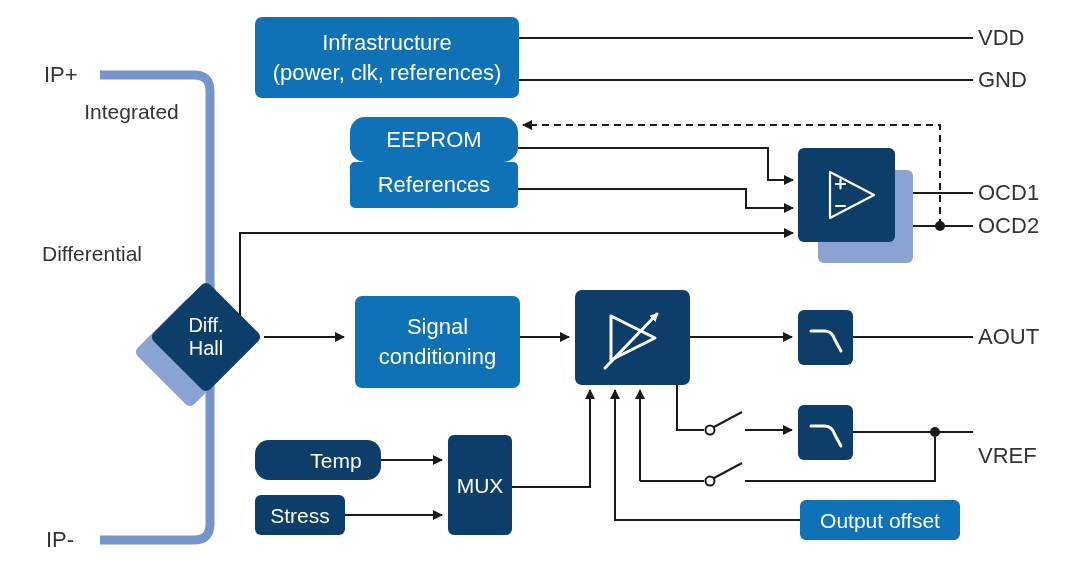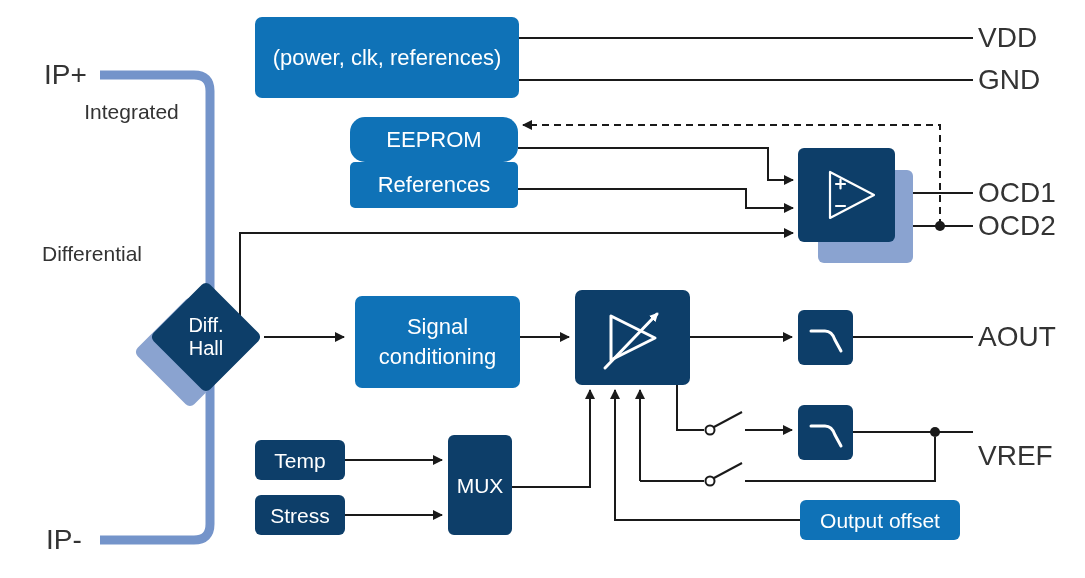--- a/index.html
+++ b/index.html
@@ -16,21 +16,21 @@
   .block{position:absolute;display:flex;flex-direction:column;align-items:center;justify-content:center;
          text-align:center;color:#fff;z-index:2;border-radius:7px;}
   .blue{background:var(--box-blue,#0f72b7);}
   .navy{background:var(--box-navy,#0d3e69);}
   .shadowbox{background:var(--shadow-blue,#8aa3d0);z-index:1;}
   .t22{font-size:22px;line-height:30px;}
   .t21{font-size:21px;line-height:27px;}
   .sym{fill:none;stroke:#fff;stroke-width:3;stroke-linecap:round;stroke-linejoin:round;}
   .sym2{fill:none;stroke:#fff;stroke-width:2.2;stroke-linecap:round;stroke-linejoin:round;}
   .symshadow{fill:none;stroke:#fff;stroke-width:2.4;stroke-linejoin:round;}
-  .lbl{position:absolute;z-index:3;color:var(--text-dark,#333);font-size:28px;
+  .lbl{position:absolute;z-index:3;color:var(--text-dark,#333);font-size:22px;
        transform:translateY(-50%);white-space:nowrap;}
   .lbl2{position:absolute;z-index:3;color:var(--text-dark,#333);font-size:21px;line-height:27px;}
   .diamond{position:absolute;width:80px;height:80px;transform:rotate(45deg);border-radius:6px;}
   .dtext{position:absolute;z-index:3;display:flex;flex-direction:column;align-items:center;
          justify-content:center;color:#fff;font-size:20px;line-height:23px;}
 </style>
 </head>
 <body>
 
 <div class="stage">
@@ -80,20 +80,21 @@
     <path class="wire" d="M 745 481 H 935 V 437"></path>
 
     <path class="wire" d="M 512 487 H 590 V 390" marker-end="url(#arr)"></path>
     <path class="wire" d="M 800 520 H 615 V 390" marker-end="url(#arr)"></path>
 
     <path class="wire" d="M 345 460 H 442" marker-end="url(#arr)"></path>
     <path class="wire" d="M 345 515 H 442" marker-end="url(#arr)"></path>
   </svg>
 
   <div class="block blue t22" style="left:255px;top:17px;width:264px;height:81px;">
+    <span>Infrastructure</span>
     <span>(power, clk, references)</span>
   </div>
 
   <div class="block blue t22" style="left:350px;top:117px;width:168px;height:45px;border-radius:15px;">
     <span>EEPROM</span>
   </div>
 
   <div class="block blue t22" style="left:350px;top:162px;width:168px;height:46px;border-radius:5px;">
     <span>References</span>
   </div>
@@ -127,21 +128,21 @@
     <svg width="55" height="55" viewBox="0 0 55 55">
       <path class="sym" d="M 13 21 H 27 Q 34 21 37 30 L 43 41"></path>
     </svg>
   </div>
   <div class="block navy" style="left:798px;top:405px;width:55px;height:55px;border-radius:6px;">
     <svg width="55" height="55" viewBox="0 0 55 55">
       <path class="sym" d="M 13 21 H 27 Q 34 21 37 30 L 43 41"></path>
     </svg>
   </div>
 
-  <div class="block navy t21" style="left:255px;top:440px;width:90px;height:40px;border-radius:6px;">
+  <div class="block navy t21" style="left:255px;top:440px;width:90px;height:40px;border-radius:14px;padding-left:36px;">
     <span>Temp</span>
   </div>
   <div class="block navy t21" style="left:255px;top:495px;width:90px;height:40px;border-radius:6px;">
     <span>Stress</span>
   </div>
   <div class="block navy t21" style="left:448px;top:435px;width:64px;height:100px;border-radius:6px;">
     <span>MUX</span>
   </div>
 
   <div class="block blue t21" style="left:800px;top:500px;width:160px;height:40px;border-radius:6px;">

